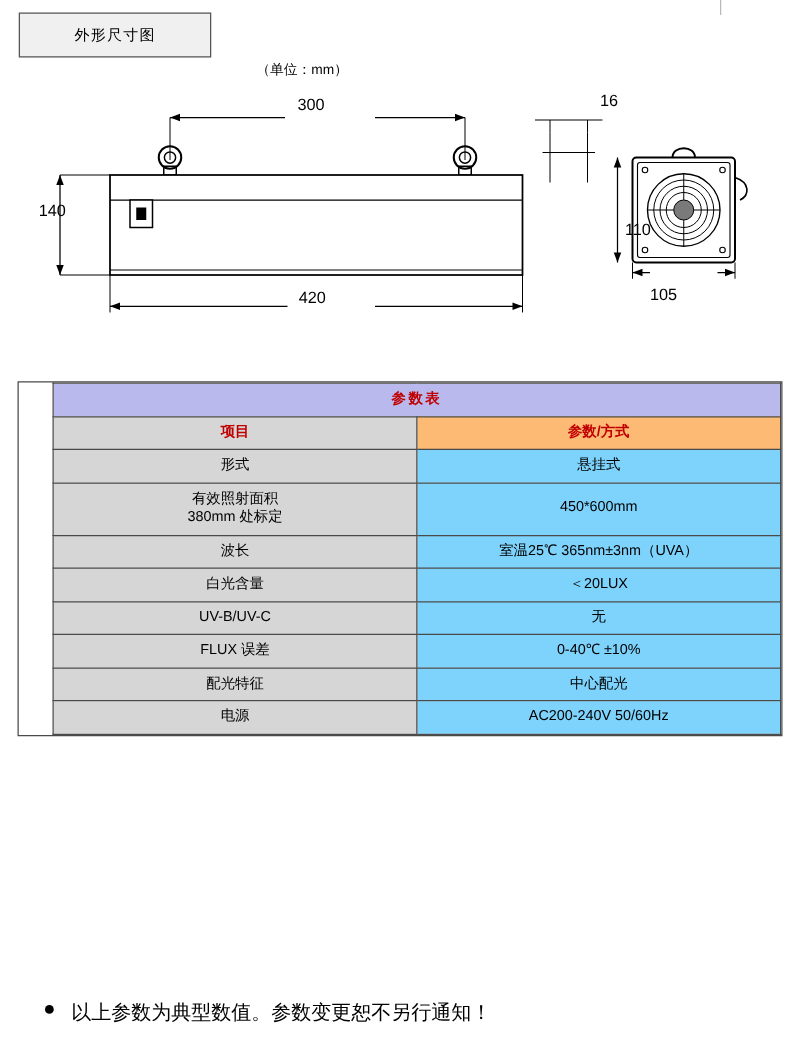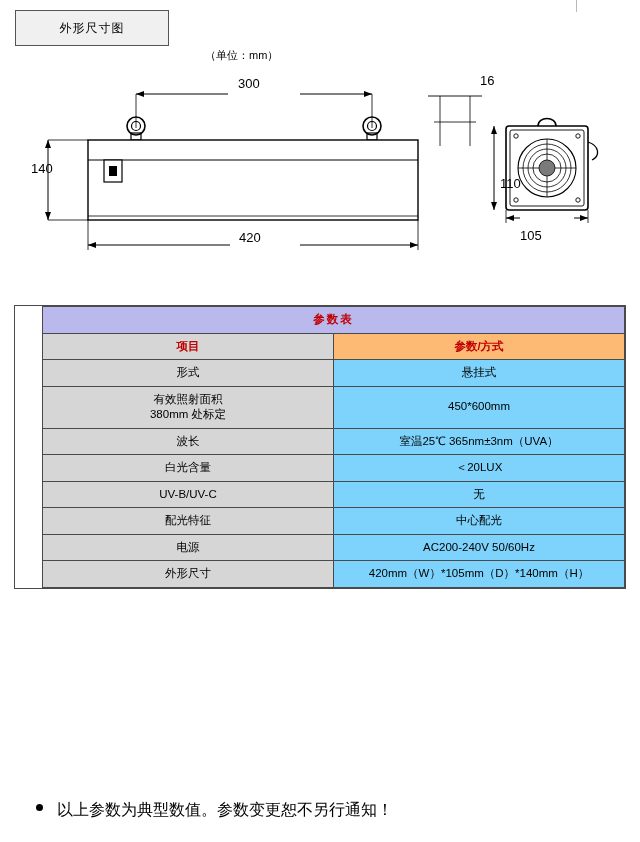--- a/index.html
+++ b/index.html
@@ -270,30 +270,30 @@
         </tr>
         <tr>
           <td class="label-cell">白光含量</td>
           <td class="value-cell">＜20LUX</td>
         </tr>
         <tr>
           <td class="label-cell">UV-B/UV-C</td>
           <td class="value-cell">无</td>
         </tr>
         <tr>
+          <td class="label-cell">FLUX 误差</td>
+          <td class="value-cell">0-40℃  ±10%</td>
+        </tr>
+        <tr>
           <td class="label-cell">配光特征</td>
           <td class="value-cell">中心配光</td>
         </tr>
         <tr>
           <td class="label-cell">电源</td>
           <td class="value-cell">AC200-240V   50/60Hz</td>
-        </tr>
-        <tr>
-          <td class="label-cell">外形尺寸</td>
-          <td class="value-cell">420mm（W）*105mm（D）*140mm（H）</td>
         </tr>
       </tbody>
     </table>
   </div>
 
   <div class="footnote">
     <span class="bullet"></span>
     <span>以上参数为典型数值。参数变更恕不另行通知！</span>
   </div>
 

